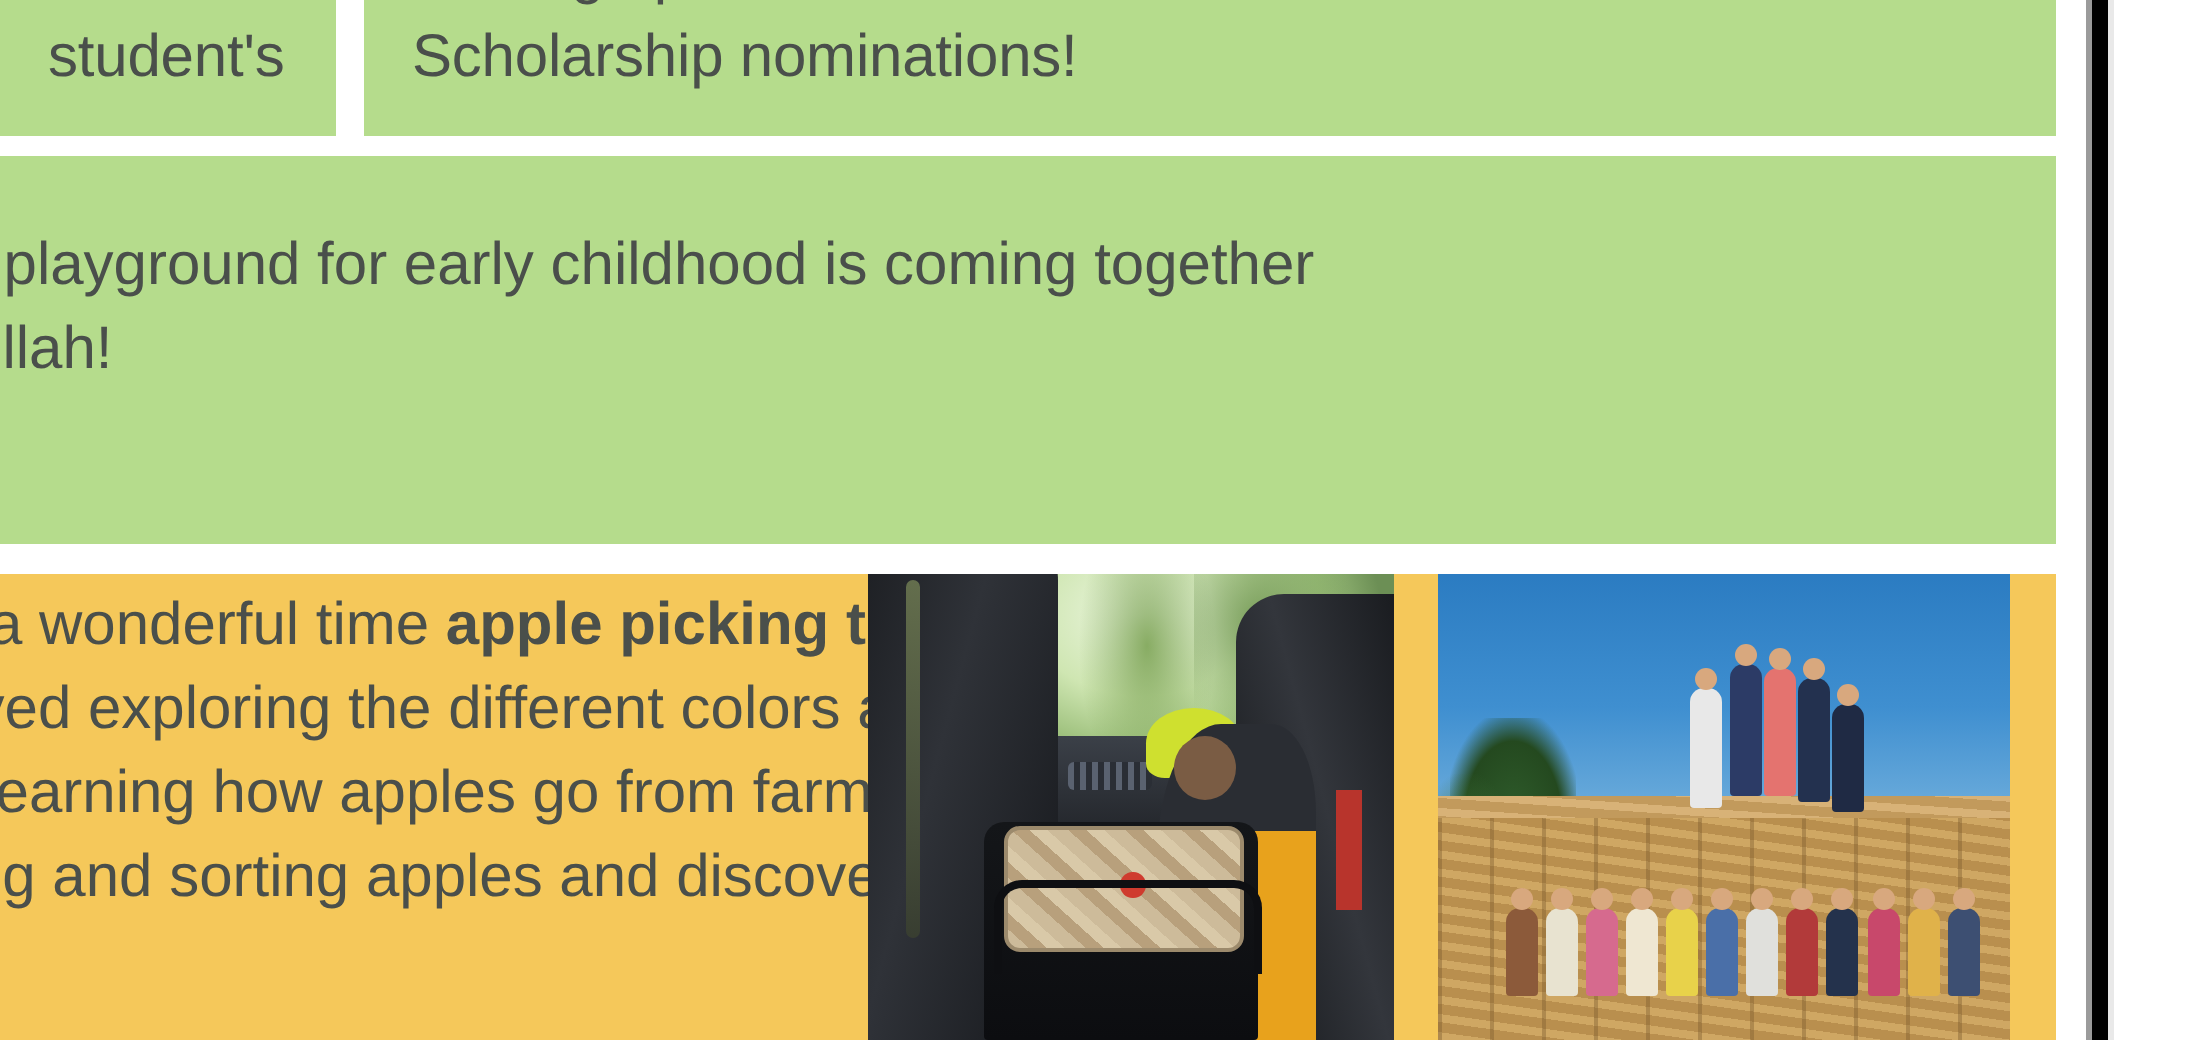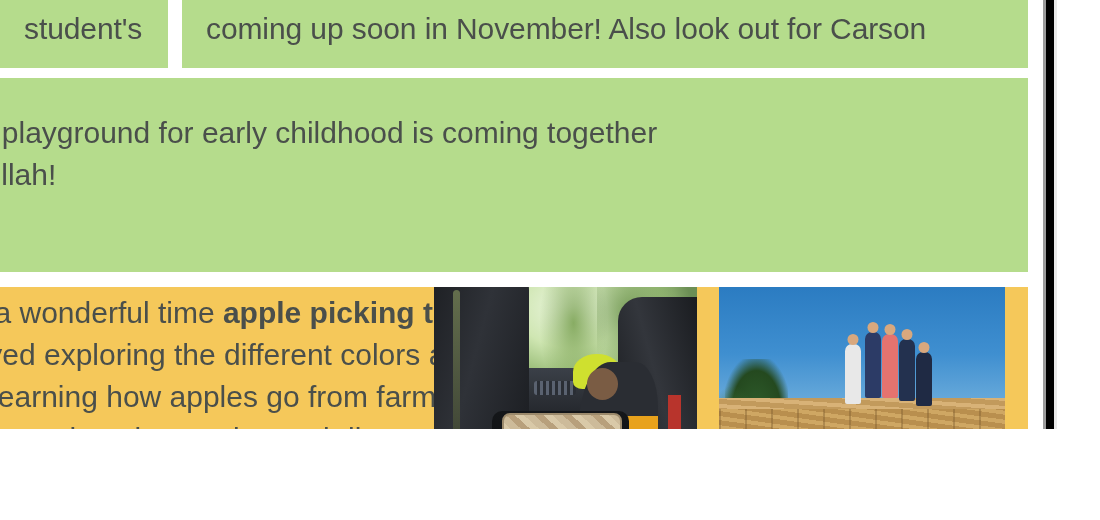--- a/index.html
+++ b/index.html
@@ -12,21 +12,21 @@
     font-family: "Liberation Sans", sans-serif;
     width: 1100px;
     height: 520px;
     overflow: hidden;
     position: relative;
   }
   .viewport {
     position: absolute;
     left: 0; top: 0;
     width: 1100px;
-    height: 429px;
+    height: 520px;
     background: #ffffff;
     overflow: hidden;
   }
 
   
   .page-col {
     position: absolute;
     left: 0; top: 0;
     width: 1028px;
     height: 520px;
@@ -258,21 +258,21 @@
 
   <div class="page-col">
 
     <div class="row-cards">
 
       <div class="card-green card-a">
         <p class="card-text">student's</p>
       </div>
 
       <div class="card-green card-b">
-        <p class="card-text"><span>coming up soon in November! Also look out for Carson</span><br></p>
+        <p class="card-text"><span>coming up soon in November! Also look out for Carson</span><br><span>Scholarship nominations!</span></p>
       </div>
 
     </div>
 
     <div class="band-green">
       <p class="band-text"><span>Our new toddler playground for early childhood is coming together</span><br><span>nicely, Alhamdulillah!</span></p>
     </div>
 
     <div class="band-yellow">
 

